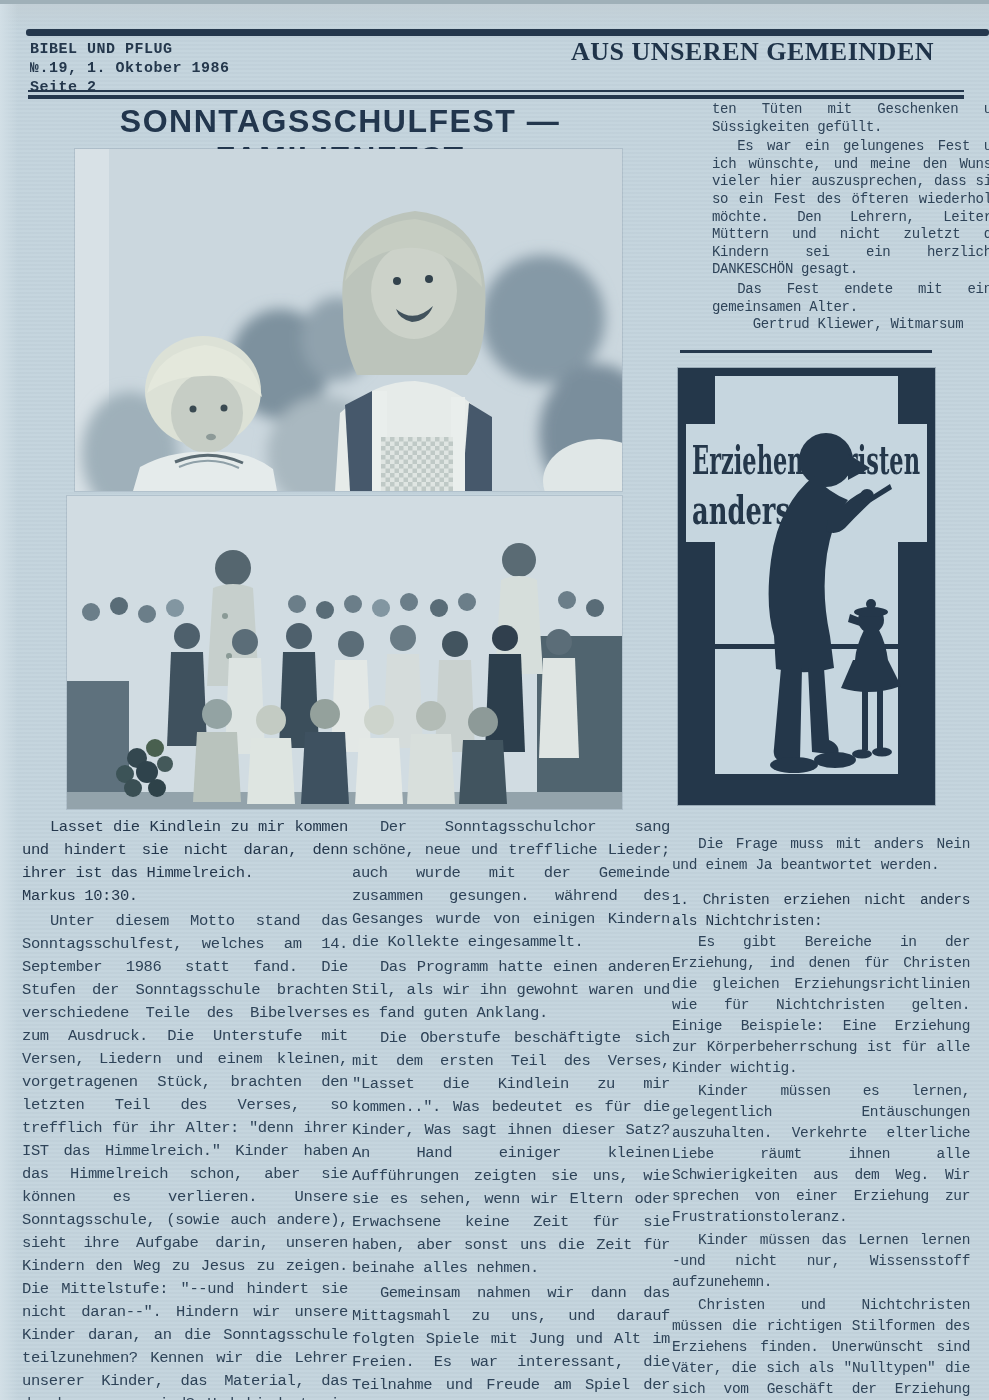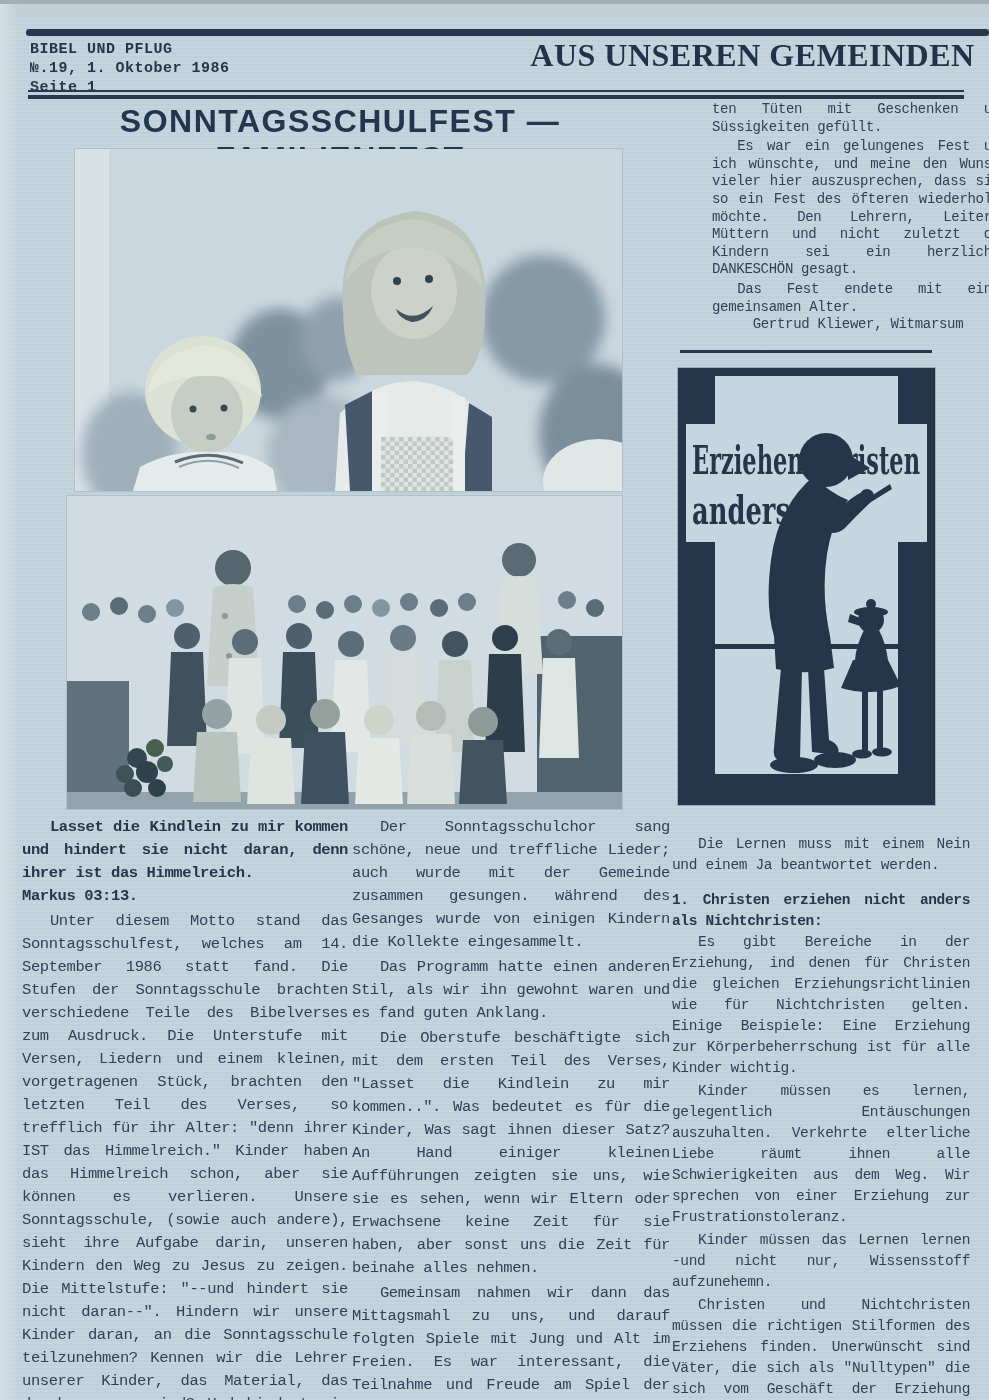--- a/index.html
+++ b/index.html
@@ -19,55 +19,55 @@
   .abs{position:absolute;}
   .rule{background:#26394e;}
   .masthead{
     left:30px;top:36px;width:360px;
     font-size:15px;font-weight:bold;line-height:19px;
     letter-spacing:.5px;color:#24374c;
   }
   .section-title{
     left:530px;top:33px;width:445px;text-align:center;
     font-family:"Liberation Serif","DejaVu Serif",serif;
-    font-weight:bold;font-size:32px;letter-spacing:.5px;color:#1f3349;
+    font-weight:bold;font-size:26px;letter-spacing:.5px;color:#1f3349;
   }
   .headline{
     left:70px;top:99px;width:540px;text-align:center;
     font-family:"Liberation Sans","DejaVu Sans",sans-serif;
     font-weight:bold;font-size:32px;letter-spacing:1.5px;color:#22364d;
     font-stretch:condensed;
   }
   .photo{background:#cbd7de;box-shadow:0 0 0 1px rgba(40,60,80,.12);}
   .col{
     text-align:justify;
     color:#2e4358;
   }
   .col p{margin:0;}
   .col p.sp{margin-top:2px;}
   .body-col{font-size:15.5px;line-height:23px;letter-spacing:-0.4px;}
   .tight-col{font-size:14px;line-height:17.6px;letter-spacing:-0.3px;}
   .rb-col{font-size:14.5px;line-height:21px;letter-spacing:-0.35px;}
   .indent{text-indent:3ch;}
-  .bold{font-weight:bold;color:#24374c;}
+  .bold{font-weight:normal;color:#24374c;}
   .sig{text-align:center;padding-right:4px;}
   svg{display:block;}
   .poster-frame{box-shadow:0 0 0 1px rgba(30,50,70,.25);}
 </style>
 </head>
 <body>
 
 <div class="page">
 
   <div class="abs rule" style="left:26px;top:25px;width:963px;height:7px;border-radius:3px;"></div>
 
   <div class="abs masthead">
     <div>BIBEL UND PFLUG</div>
     <div>№.19, 1. Oktober 1986</div>
-    <div>Seite 1</div>
+    <div>Seite 2</div>
   </div>
 
   <div class="abs section-title">AUS UNSEREN GEMEINDEN</div>
 
   <div class="abs rule" style="left:28px;top:86px;width:936px;height:2px;"></div>
   <div class="abs rule" style="left:28px;top:91px;width:936px;height:4px;"></div>
 
   <div class="abs headline">SONNTAGSSCHULFEST — FAMILIENFEST</div>
 
   <div class="abs photo" role="img" style="left:75px;top:145px;width:547px;height:342px;" aria-label="Halftone photo: blond boy and smiling girl in checkered pinafore standing among other children">
@@ -284,33 +284,33 @@
         <ellipse cx="184" cy="386" rx="10" ry="4.5"></ellipse>
         <ellipse cx="204" cy="384" rx="10" ry="4.5"></ellipse>
       </g>
 
       <rect x="0" y="406" width="257" height="31" fill="#24374a"></rect>
     </svg>
   </div>
 
   <div class="abs col body-col" style="left:22px;top:812px;width:326px;">
     <p class="indent bold">Lasset die Kindlein zu mir kommen und hindert sie nicht daran, denn ihrer ist das Himmelreich.</p>
-    <p class="bold">Markus 03:13.</p>
+    <p class="bold">Markus 10:30.</p>
     <p class="indent sp">Unter diesem Motto stand das Sonntagsschulfest, welches am 14. September 1986 statt fand. Die Stufen der Sonntagsschule brachten verschiedene Teile des Bibelverses zum Ausdruck. Die Unterstufe mit Versen, Liedern und einem kleinen, vorgetragenen Stück, brachten den letzten Teil des Verses, so trefflich für ihr Alter: "denn ihrer IST das Himmelreich." Kinder haben das Himmelreich schon, aber sie können es verlieren. Unsere Sonntagsschule, (sowie auch andere), sieht ihre Aufgabe darin, unseren Kindern den Weg zu Jesus zu zeigen. Die Mittelstufe: "--und hindert sie nicht daran--". Hindern wir unsere Kinder daran, an die Sonntagsschule teilzunehmen? Kennen wir die Lehrer unserer Kinder, das Material, das durchgenommen wird? Und hindert sie nicht, das bedeutet auch, hinter dem Lehrer zu stehen, vielleicht einmal nicht zu Gunsten unseres Kindes! Ganz wichtig ist unser Gebet für die Sonntagsschullehrer.</p>
   </div>
 
   <div class="abs col body-col" style="left:352px;top:812px;width:318px;">
     <p class="indent">Der Sonntagsschulchor sang schöne, neue und treffliche Lieder; auch wurde mit der Gemeinde zusammen gesungen. während des Gesanges wurde von einigen Kindern die Kollekte eingesammelt.</p>
     <p class="indent sp">Das Programm hatte einen anderen Stil, als wir ihn gewohnt waren und es fand guten Anklang.</p>
     <p class="indent sp">Die Oberstufe beschäftigte sich mit dem ersten Teil des Verses, "Lasset die Kindlein zu mir kommen..". Was bedeutet es für die Kinder, Was sagt ihnen dieser Satz? An Hand einiger kleinen Aufführungen zeigten sie uns, wie sie es sehen, wenn wir Eltern oder Erwachsene keine Zeit für sie haben, aber sonst uns die Zeit für beinahe alles nehmen.</p>
     <p class="indent sp">Gemeinsam nahmen wir dann das Mittagsmahl zu uns, und darauf folgten Spiele mit Jung und Alt im Freien. Es war interessant, die Teilnahme und Freude am Spiel der Eltern und Kinder zu sehen. Die Zuschauer konnten unter den Bäumen im Schatten sich unterhalten, oder mit Beifall den Parteien Mut machen. Nach dem Spiel bekamen die Kinder die langersehn-</p>
   </div>
 
   <div class="abs col rb-col" style="left:672px;top:830px;width:298px;">
-    <p class="indent">Die Lernen muss mit einem Nein und einem Ja beantwortet werden.</p>
+    <p class="indent">Die Frage muss mit anders Nein und einem Ja beantwortet werden.</p>
     <p class="bold" style="margin-top:14px;">1. Christen erziehen nicht anders als Nichtchristen:</p>
     <p class="indent">Es gibt Bereiche in der Erziehung, ind denen für Christen die gleichen Erziehungsrichtlinien wie für Nichtchristen gelten. Einige Beispiele: Eine Erziehung zur Körperbeherrschung ist für alle Kinder wichtig.</p>
     <p class="indent sp">Kinder müssen es lernen, gelegentlich Entäuschungen auszuhalten. Verkehrte elterliche Liebe räumt ihnen alle Schwierigkeiten aus dem Weg. Wir sprechen von einer Erziehung zur Frustrationstoleranz.</p>
     <p class="indent sp">Kinder müssen das Lernen lernen -und nicht nur, Wissensstoff aufzunehemn.</p>
     <p class="indent sp">Christen und Nichtchristen müssen die richtigen Stilformen des Erziehens finden. Unerwünscht sind Väter, die sich als "Nulltypen" die sich vom Geschäft der Erziehung zurückziehen oder von den Kindern "absetzen" lassen. In partnerschaftlicher (soziel-integrativer) Erziehung ist man</p>
   </div>
 
 </div>
 
 </body></html>

